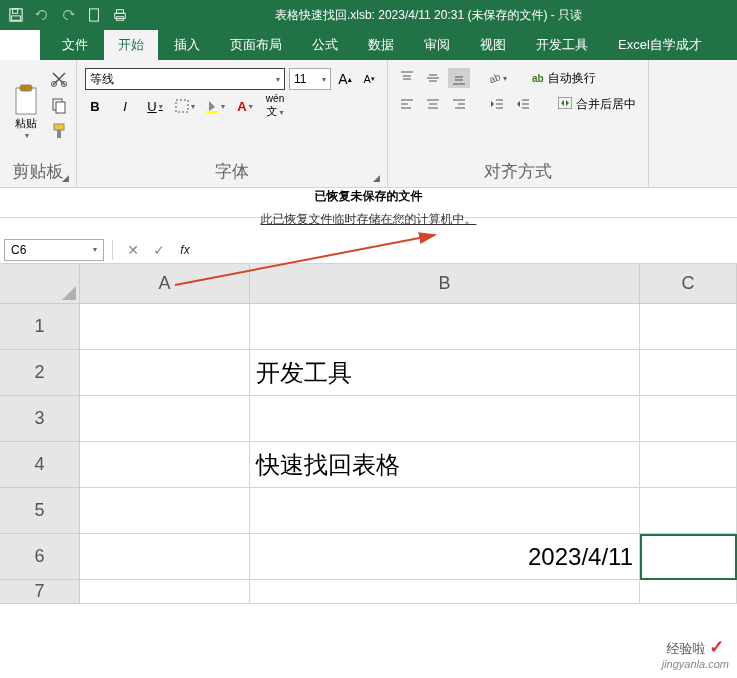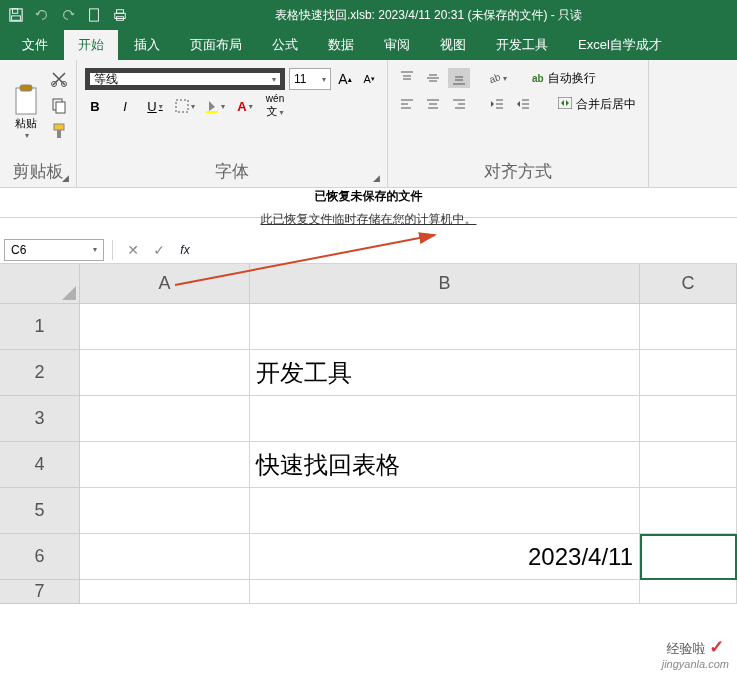--- a/index.html
+++ b/index.html
@@ -6,41 +6,41 @@
     body { width: 737px; height: 678px; background: #fff; overflow: hidden; position: relative; }
     
     
     .titlebar { height: 30px; background: #217346; display: flex; align-items: center; color: #fff; font-size: 12px; padding: 0 8px; }
     .qat { display: flex; gap: 10px; align-items: center; }
     .qat-icon { width: 16px; height: 16px; display: flex; align-items: center; justify-content: center; cursor: pointer; }
     .qat-icon svg { width: 14px; height: 14px; }
     .title-text { flex: 1; text-align: center; overflow: hidden; white-space: nowrap; }
     
     
-    .ribbon-tabs { height: 30px; background: #217346; display: flex; align-items: flex-end; padding-left: 8px; gap: 2px; }
+    .ribbon-tabs { height: 30px; background: #217346; display: flex; align-items: flex-end; padding-left: 8px; gap: 2px; margin-left: 40px; }
     .tab { padding: 6px 14px; color: #fff; font-size: 13px; cursor: pointer; }
     .tab.active { background: #f3f3f3; color: #217346; }
     
     
     .ribbon { height: 128px; background: #f3f3f3; border-bottom: 1px solid #d4d4d4; display: flex; }
     .group { border-right: 1px solid #d4d4d4; padding: 4px 8px 2px; display: flex; flex-direction: column; position: relative; }
     .group-label { font-size: 17px; color: #666; text-align: center; margin-top: auto; padding-bottom: 2px; }
     .group-launcher { position: absolute; right: 2px; bottom: 2px; width: 12px; height: 12px; font-size: 9px; color: #666; }
     
     
     .clipboard-body { display: flex; gap: 6px; flex: 1; }
     .paste-big { display: flex; flex-direction: column; align-items: center; justify-content: center; font-size: 11px; padding: 4px; }
     .paste-big svg { width: 28px; height: 32px; }
     .small-btns { display: flex; flex-direction: column; gap: 4px; padding-top: 6px; }
     .small-btns svg { width: 18px; height: 18px; }
     
     
     .font-body { display: flex; flex-direction: column; gap: 6px; flex: 1; padding-top: 4px; }
     .font-row1 { display: flex; gap: 4px; align-items: center; }
-    .font-name { width: 200px; height: 22px; border: 5px solid #404040; background: #fff; font-size: 12px; padding: 0 4px; display: flex; align-items: center; justify-content: space-between; }
+    .font-name { width: 200px; height: 22px; border: 1px solid #404040; background: #fff; font-size: 12px; padding: 0 4px; display: flex; align-items: center; justify-content: space-between; }
     .font-size { width: 42px; height: 22px; border: 1px solid #ababab; background: #fff; font-size: 12px; display: flex; align-items: center; justify-content: space-between; padding: 0 4px; }
     .aa-btn { width: 20px; height: 20px; display: flex; align-items: center; justify-content: center; font-size: 12px; }
     .font-row2 { display: flex; gap: 10px; align-items: center; }
     .fbtn { min-width: 20px; height: 20px; display: flex; align-items: center; justify-content: center; font-size: 13px; }
     .dd-arrow { font-size: 8px; color: #666; margin-left: 2px; }
     
     
     .align-body { display: flex; flex-direction: column; gap: 6px; flex: 1; padding-top: 4px; }
     .align-row { display: flex; gap: 4px; align-items: center; }
     .abtn { width: 22px; height: 20px; display: flex; align-items: center; justify-content: center; }

